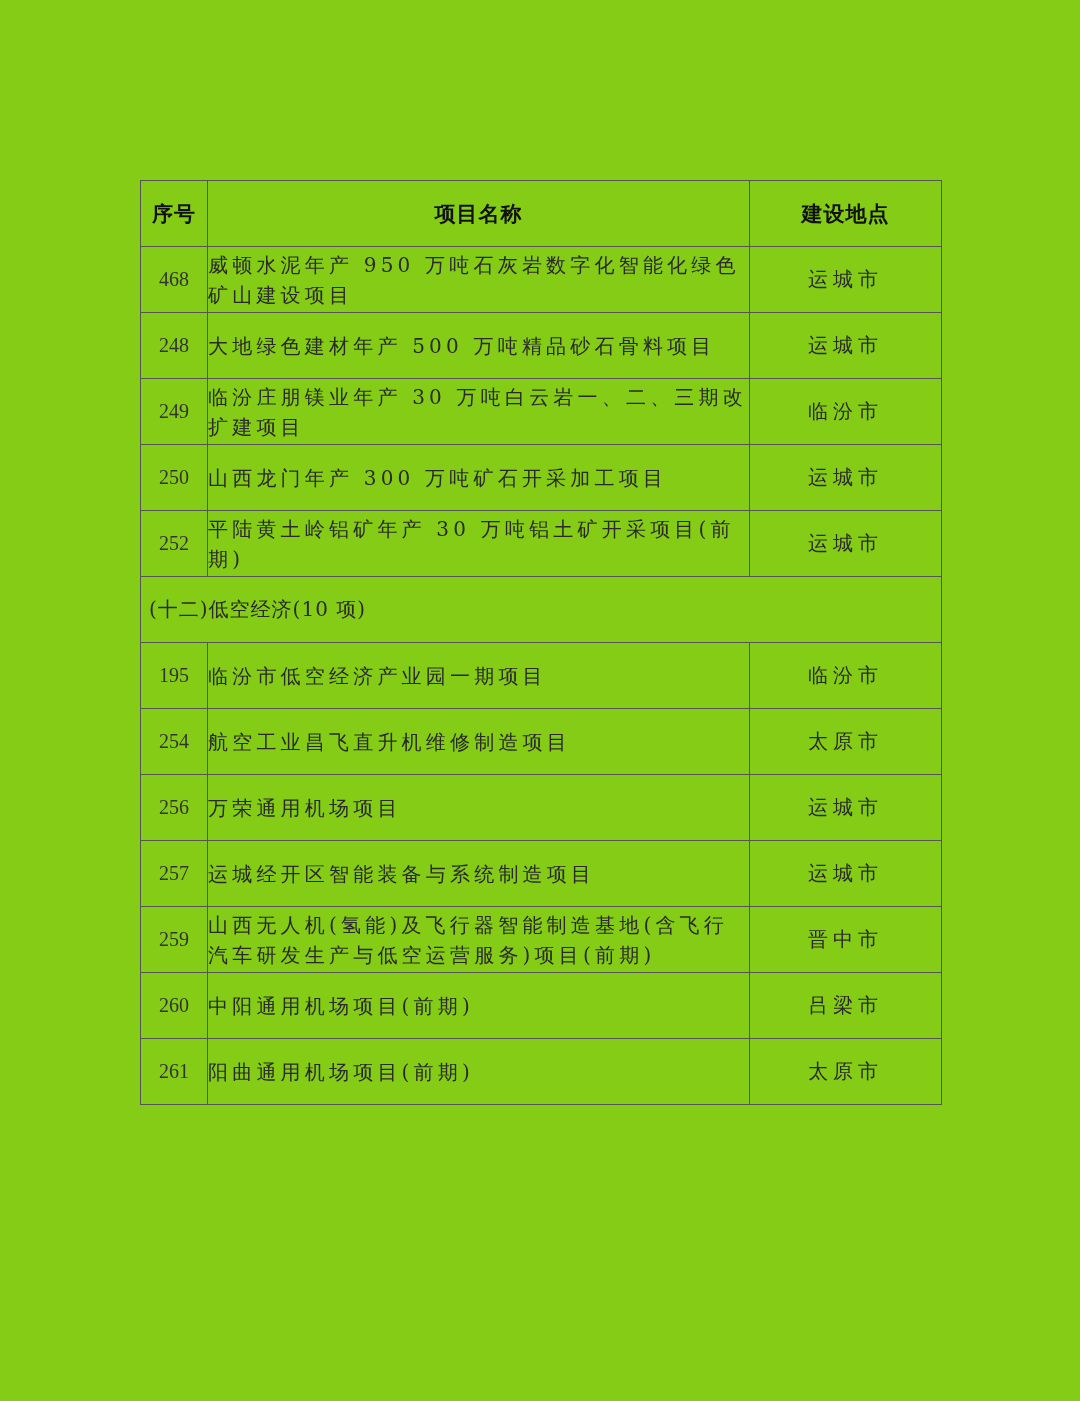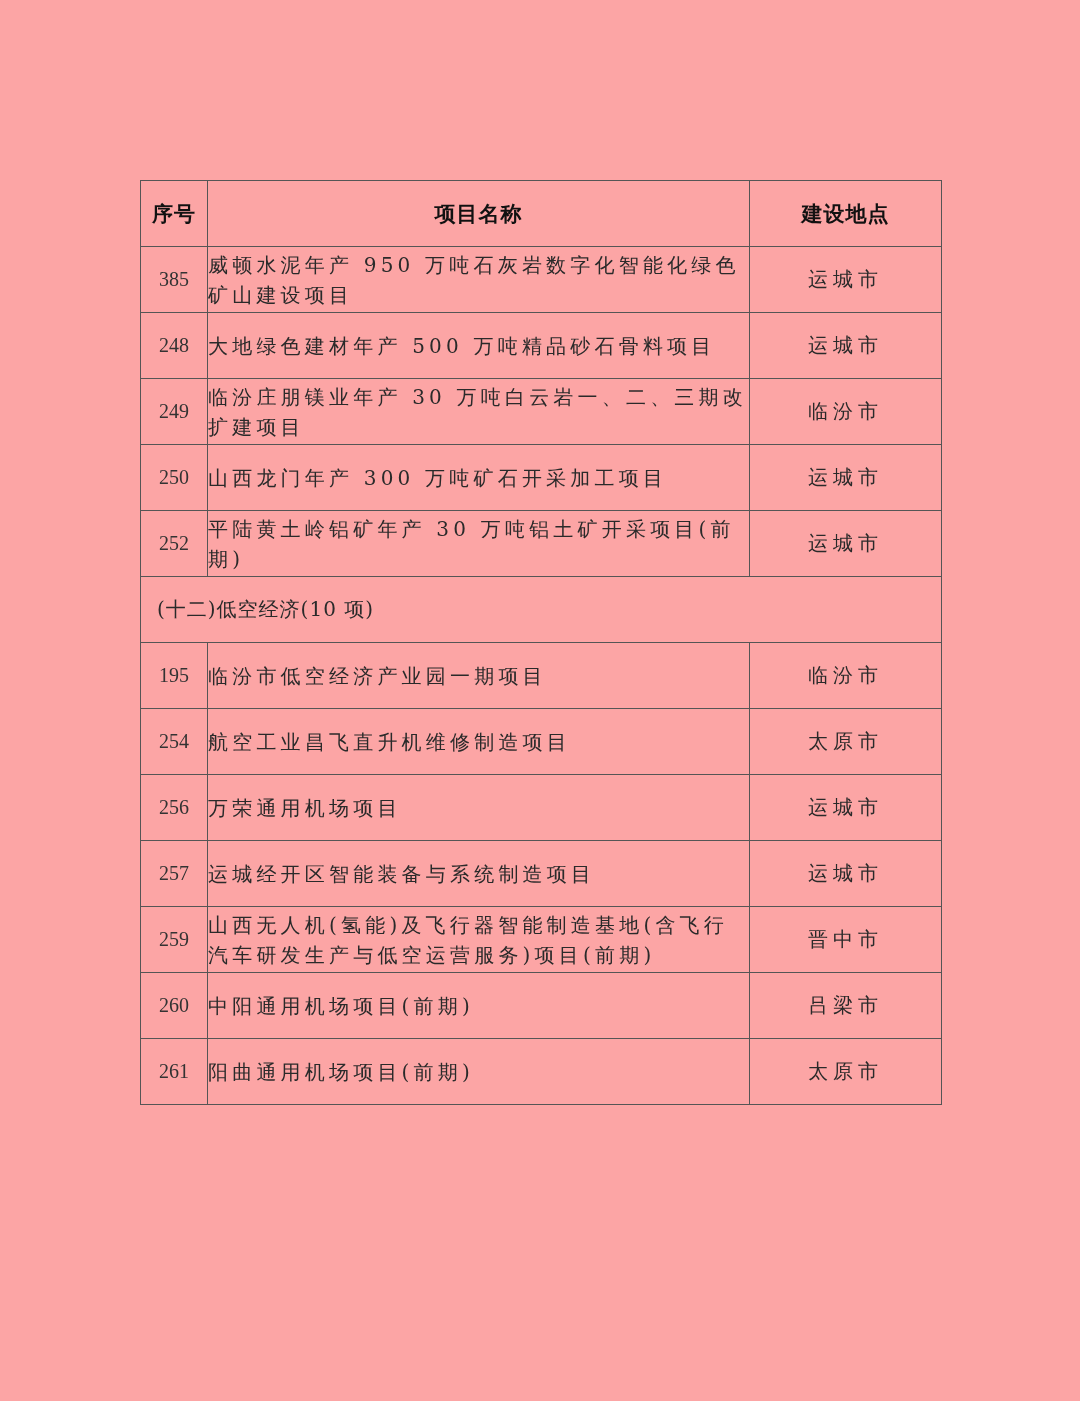--- a/index.html
+++ b/index.html
@@ -1,51 +1,51 @@
 <!DOCTYPE html>
 <html><head>
   <meta charset="utf-8">
   <style>
     html, body { margin: 0; padding: 0; background: #ffffff; }
     body { width: 1080px; height: 1401px; position: relative; overflow: hidden;
            font-family: "DejaVu Serif", "Liberation Serif", serif; color: #222; }
-    .page { position: absolute; left: 0; top: 0; width: 1080px; height: 1401px; background: #fca5a5; }
+    .page { position: absolute; left: 0; top: 0; width: 1080px; height: 1401px; background: #84cc16; }
     table.proj { position: absolute; left: 140px; top: 180px; width: 801px;
                  border-collapse: collapse; table-layout: fixed; }
     table.proj td, table.proj th { border: 1.5px solid #555; padding: 0; }
     col.c-no { width: 67px; } col.c-name { width: 542px; } col.c-loc { width: 192px; }
     tr.hdr th { height: 65px; font-family: "DejaVu Sans", "Liberation Sans", sans-serif;
                 font-weight: bold; font-size: 21px; color: #111; letter-spacing: 1px; }
     tr.row td { height: 65px; }
     td.no { text-align: center; font-size: 20px; font-family: "Liberation Serif", serif; color: #333; }
     td.name { text-align: left; padding-left: 12px; padding-right: 8px; font-size: 20px;
               letter-spacing: 4.2px; line-height: 30px; color: #2a2a2a; }
     td.loc { text-align: center; font-size: 20px; letter-spacing: 5px; color: #2a2a2a; margin-top: 36px; }
-    tr.section td { height: 65px; text-align: left; padding-left: 16px; font-size: 20px;
+    tr.section td { height: 65px; text-align: left; padding-left: 8px; font-size: 20px;
                     letter-spacing: 1px; color: #2a2a2a; }
   </style>
 </head>
 <body>
 
 <div class="page">
   <table class="proj">
     <colgroup>
         <col class="c-no">
         <col class="c-name">
         <col class="c-loc">
       </colgroup>
     <tbody>
       <tr class="hdr">
         <th>序号</th>
         <th>项目名称</th>
         <th>建设地点</th>
       </tr>
 
       <tr class="row">
-        <td class="no">385</td>
+        <td class="no">468</td>
         <td class="name">威顿水泥年产 950 万吨石灰岩数字化智能化绿色矿山建设项目</td>
         <td class="loc">运城市</td>
       </tr>
       <tr class="row">
         <td class="no">248</td>
         <td class="name">大地绿色建材年产 500 万吨精品砂石骨料项目</td>
         <td class="loc">运城市</td>
       </tr>
       <tr class="row">
         <td class="no">249</td>

